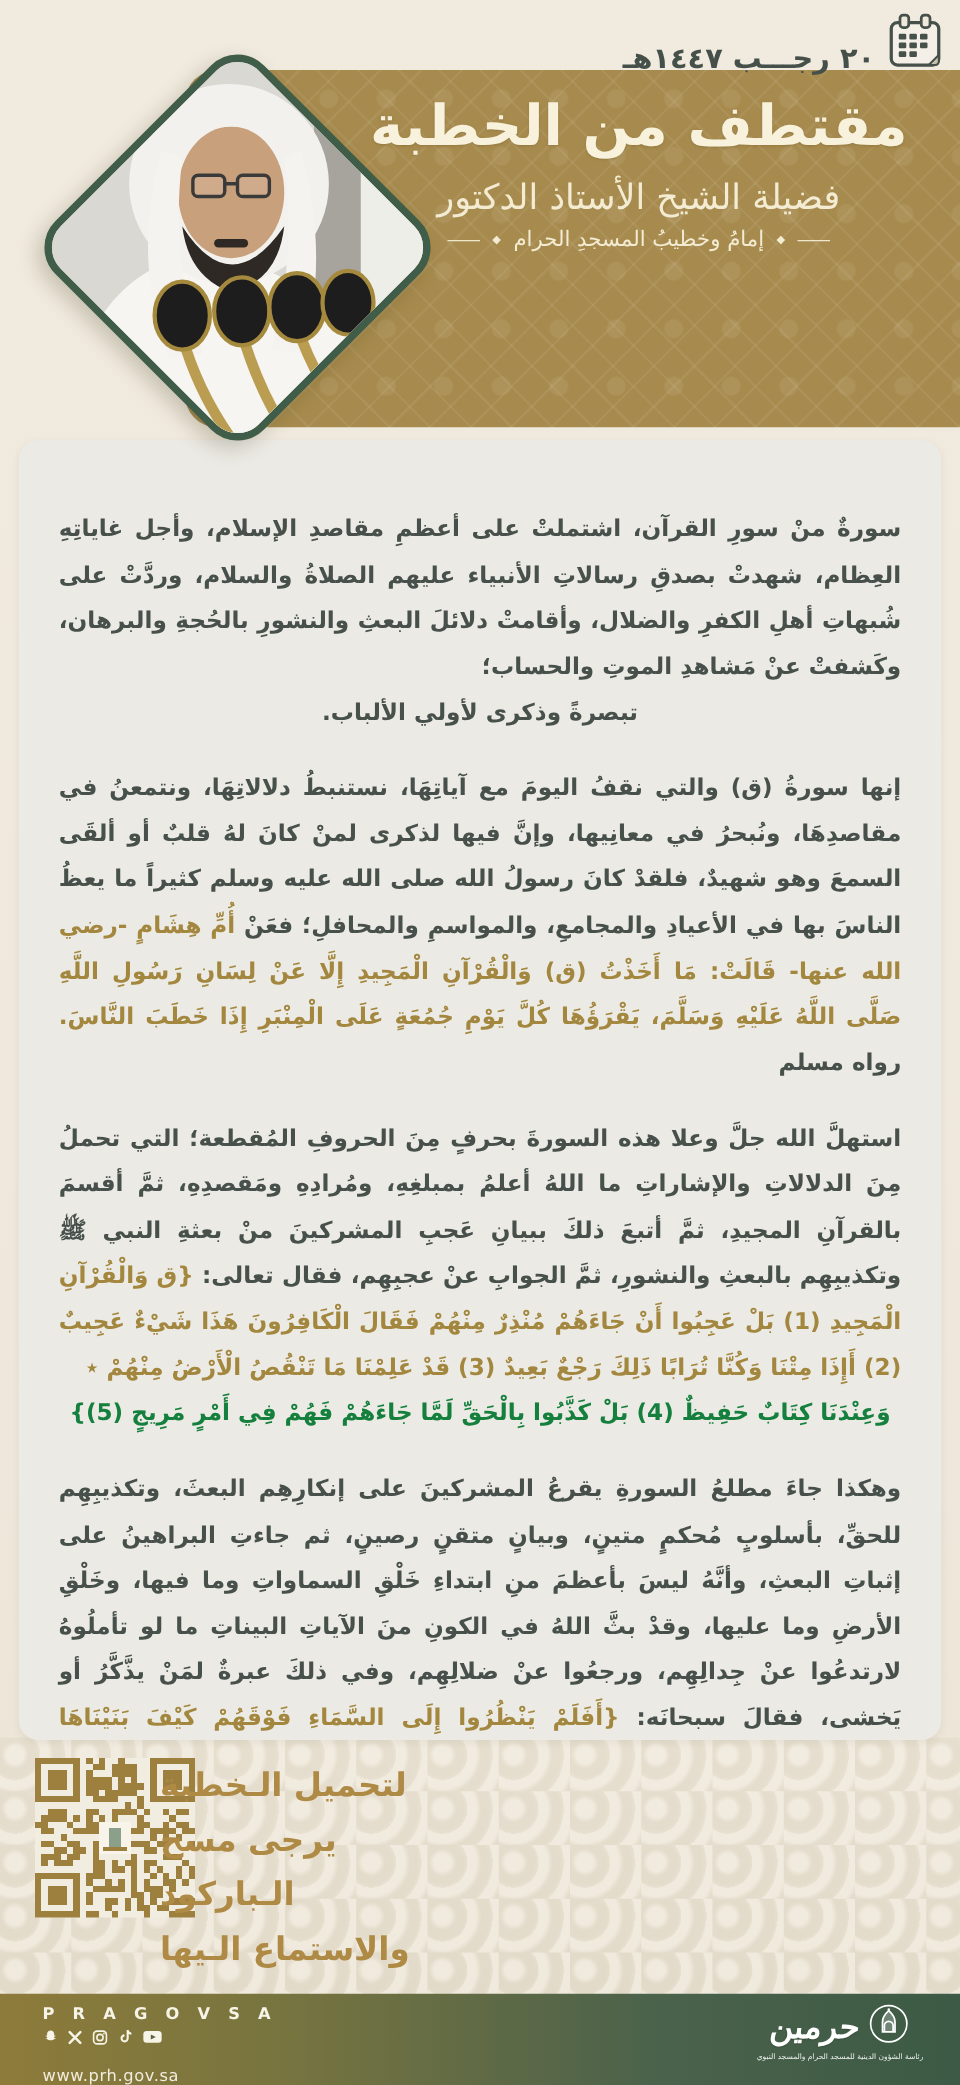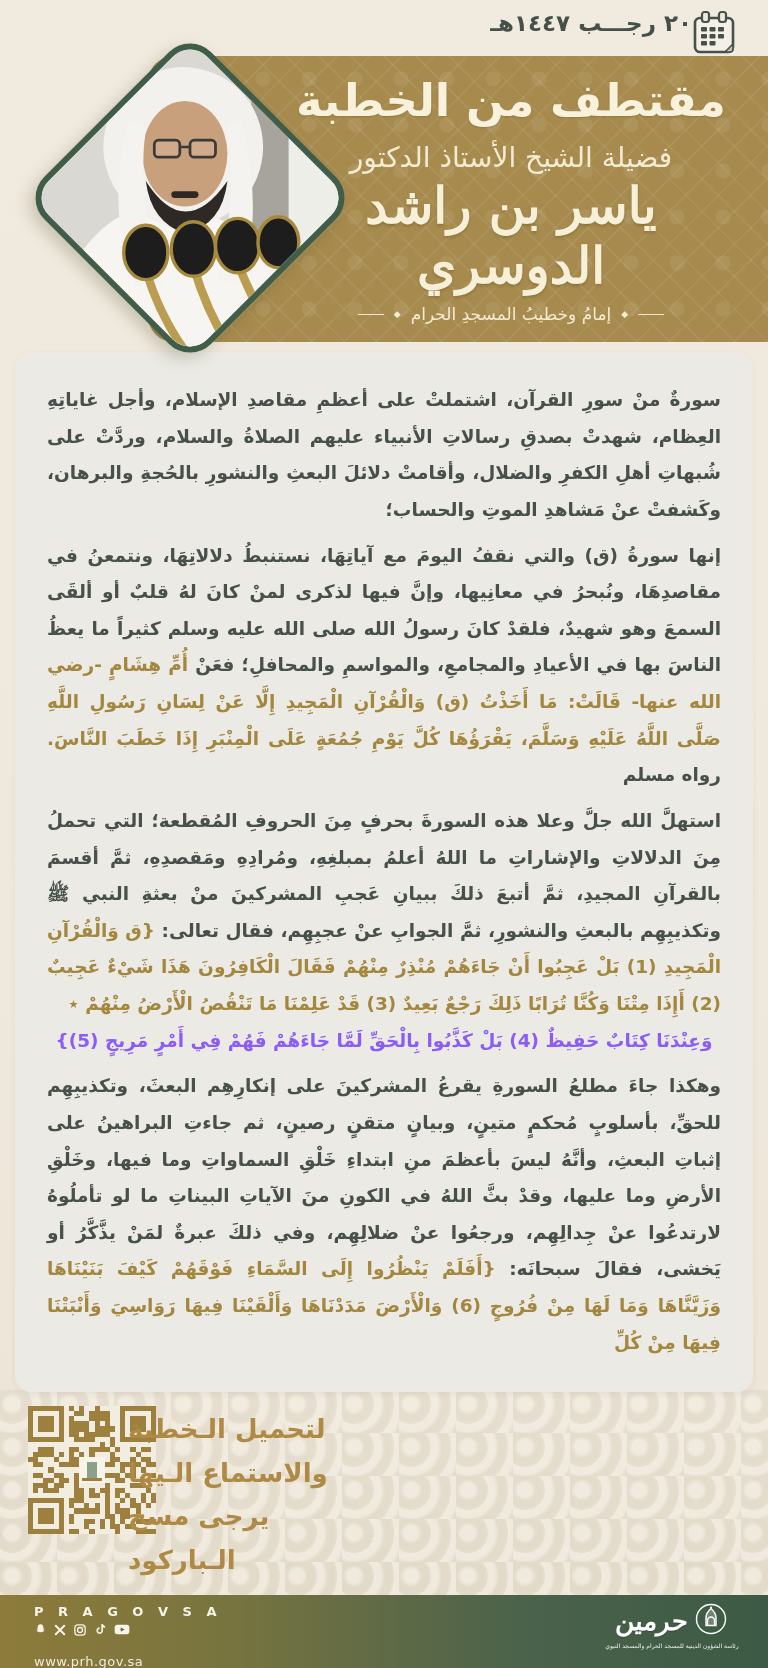--- a/index.html
+++ b/index.html
@@ -1,22 +1,22 @@
 <!DOCTYPE html>
 <html lang="ar"><head>
 <meta charset="utf-8">
 <style>
   * { margin:0; padding:0; box-sizing:border-box; }
   body { background:#d8d2c6; font-family:"DejaVu Sans","Liberation Sans",sans-serif; }
   .page { position:relative; width:768px; height:1668px; margin:0 auto; overflow:hidden;
           background:linear-gradient(180deg,#f1ebdf 0%,#efe8dc 55%,#ebe4d6 100%); }
 
   
-  .date-row { position:absolute; top:10px; right:32px; display:flex; direction:rtl;
-              align-items:flex-start; z-index:5; }
+  .date-row { position:absolute; top:10px; right:14px; display:flex; direction:rtl;
+              align-items:flex-end; gap:10px; z-index:5; }
   .date-text { font-size:23px; font-weight:bold; color:#45504a; letter-spacing:.5px; }
 
   
   .gold-band { position:absolute; top:56px; left:148px; right:0; height:286px; z-index:1;
     background-color:#a78b4e; border-radius:26px 0 0 26px;
     background-image:
       radial-gradient(circle at 23px 23px, rgba(255,255,255,.07) 0 7px, rgba(255,255,255,0) 8px),
       repeating-linear-gradient(45deg, rgba(255,255,255,.055) 0 2px, rgba(255,255,255,0) 2px 23px),
       repeating-linear-gradient(-45deg, rgba(255,255,255,.055) 0 2px, rgba(255,255,255,0) 2px 23px);
     background-size:46px 46px, auto, auto; }
@@ -38,23 +38,23 @@
     transform:rotate(45deg); border:6px solid #3f5d48; border-radius:30px; overflow:hidden;
     background:#d8d7d2; box-shadow:0 8px 16px rgba(60,50,20,.22); }
   .photo-inner { position:absolute; inset:-58px; transform:rotate(-45deg); }
   .photo-inner svg { width:100%; height:100%; }
 
   
   .content-panel { position:absolute; top:352px; left:15px; right:15px; height:1040px; z-index:2;
     background:#ebeae4; border-radius:16px; padding:30px 32px 18px; direction:rtl;
     overflow:hidden; box-shadow:0 2px 6px rgba(80,70,40,.07); }
   .para { font-size:18.5px; line-height:1.98; text-align:justify; color:#47504b;
-          font-weight:600; margin-bottom:9px; }
+          font-weight:600; margin-bottom:9px;margin-top:24px; }
   .seg-g { color:#a3873f; }
-  .seg-gc { display:block; text-align:center; color:#8b5cf6; }
+  .seg-gc { display:block; text-align:center; color:#15803d; }
   .seg-nc { display:block; text-align:center; }
 
   
   .crowd { position:absolute; left:0; right:0; top:1390px; height:206px; z-index:0;
     background:
       repeating-radial-gradient(circle at 12px 14px, rgba(252,249,241,.55) 0 7px, rgba(213,203,185,.28) 11px 17px, rgba(0,0,0,0) 20px),
       linear-gradient(180deg,#e9e2d2,#e4dcca);
     background-size:57px 43px, auto; opacity:.75; }
 
   
@@ -102,21 +102,20 @@
         <path d="M33 42 L41 34 L41 39 Q41 42 38 42 Z" fill="#c9c3b4" stroke="#47514b" stroke-width="1.6"></path>
       </svg>
     </span>
     <span class="date-text">٢٠ رجـــب ١٤٤٧هـ</span>
   </div>
 
   <div class="gold-band">
     <div class="band-content">
       <div class="band-title">مقتطف من الخطبة</div>
       <div class="band-subtitle">فضيلة الشيخ الأستاذ الدكتور</div>
-      <div class="band-name">ياسر بن راشد الدوسري</div>
       <div class="band-role">
         <span class="line"></span>
         <span class="diamond">◆</span>
         <span>إمامُ وخطيبُ المسجدِ الحرام</span>
         <span class="diamond">◆</span>
         <span class="line"></span>
       </div>
     </div>
   </div>
 
@@ -149,21 +148,21 @@
           <ellipse cx="128" cy="128" rx="13" ry="16" fill="#1d1d1d" stroke="#a58a3e" stroke-width="2"></ellipse>
           <ellipse cx="152" cy="126" rx="12" ry="15" fill="#1d1d1d" stroke="#a58a3e" stroke-width="2"></ellipse>
         </g>
       </svg>
     </div>
   </div>
 
   <div class="crowd"></div>
 
   <div class="content-panel">
-      <p class="para"><span class="seg-n">سورةٌ منْ سورِ القرآن، اشتملتْ على أعظمِ مقاصدِ الإسلام، وأجل غاياتِهِ العِظام، شهدتْ بصدقِ رسالاتِ الأنبياء عليهم الصلاةُ والسلام، وردَّتْ على شُبهاتِ أهلِ الكفرِ والضلال، وأقامتْ دلائلَ البعثِ والنشورِ بالحُجةِ والبرهان، وكَشفتْ عنْ مَشاهدِ الموتِ والحساب؛ </span></p>
+      <p class="para"><span class="seg-n">سورةٌ منْ سورِ القرآن، اشتملتْ على أعظمِ مقاصدِ الإسلام، وأجل غاياتِهِ العِظام، شهدتْ بصدقِ رسالاتِ الأنبياء عليهم الصلاةُ والسلام، وردَّتْ على شُبهاتِ أهلِ الكفرِ والضلال، وأقامتْ دلائلَ البعثِ والنشورِ بالحُجةِ والبرهان، وكَشفتْ عنْ مَشاهدِ الموتِ والحساب؛ </span><span class="seg-nc">تبصرةً وذكرى لأولي الألباب. </span></p>
       <p class="para"><span class="seg-n">إنها سورةُ (ق) والتي نقفُ اليومَ مع آياتِهَا، نستنبطُ دلالاتِهَا، ونتمعنُ في مقاصدِهَا، ونُبحرُ في معانِيها، وإنَّ فيها لذكرى لمنْ كانَ لهُ قلبٌ أو ألقَى السمعَ وهو شهيدٌ، فلقدْ كانَ رسولُ الله صلى الله عليه وسلم كثيراً ما يعظُ الناسَ بها في الأعيادِ والمجامعِ، والمواسمِ والمحافلِ؛ فعَنْ </span><span class="seg-g">أُمِّ هِشَامٍ -رضي الله عنها- قَالَتْ: مَا أَخَذْتُ (ق) وَالْقُرْآنِ الْمَجِيدِ إِلَّا عَنْ لِسَانِ رَسُولِ اللَّهِ صَلَّى اللَّهُ عَلَيْهِ وَسَلَّمَ، يَقْرَؤُهَا كُلَّ يَوْمِ جُمُعَةٍ عَلَى الْمِنْبَرِ إِذَا خَطَبَ النَّاسَ. </span><span class="seg-n">رواه مسلم </span></p>
       <p class="para"><span class="seg-n">استهلَّ الله جلَّ وعلا هذه السورةَ بحرفٍ مِنَ الحروفِ المُقطعة؛ التي تحملُ مِنَ الدلالاتِ والإشاراتِ ما اللهُ أعلمُ بمبلغِهِ، ومُرادِهِ ومَقصدِهِ، ثمَّ أقسمَ بالقرآنِ المجيدِ، ثمَّ أتبعَ ذلكَ ببيانِ عَجبِ المشركينَ منْ بعثةِ النبي ﷺ وتكذيبِهِم بالبعثِ والنشورِ، ثمَّ الجوابِ عنْ عجبِهِم، فقال تعالى: </span><span class="seg-g">{ق وَالْقُرْآنِ الْمَجِيدِ (1) بَلْ عَجِبُوا أَنْ جَاءَهُمْ مُنْذِرٌ مِنْهُمْ فَقَالَ الْكَافِرُونَ هَذَا شَيْءٌ عَجِيبٌ (2) أَإِذَا مِتْنَا وَكُنَّا تُرَابًا ذَلِكَ رَجْعٌ بَعِيدٌ (3) قَدْ عَلِمْنَا مَا تَنْقُصُ الْأَرْضُ مِنْهُمْ ٭ </span><span class="seg-gc">وَعِنْدَنَا كِتَابٌ حَفِيظٌ (4) بَلْ كَذَّبُوا بِالْحَقِّ لَمَّا جَاءَهُمْ فَهُمْ فِي أَمْرٍ مَرِيجٍ (5)} </span></p>
       <p class="para"><span class="seg-n">وهكذا جاءَ مطلعُ السورةِ يقرعُ المشركينَ على إنكارِهِم البعثَ، وتكذيبِهِم للحقِّ، بأسلوبٍ مُحكمٍ متينٍ، وبيانٍ متقنٍ رصينٍ، ثم جاءتِ البراهينُ على إثباتِ البعثِ، وأنَّهُ ليسَ بأعظمَ منِ ابتداءِ خَلْقِ السماواتِ وما فيها، وخَلْقِ الأرضِ وما عليها، وقدْ بثَّ اللهُ في الكونِ منَ الآياتِ البيناتِ ما لو تأملُوهُ لارتدعُوا عنْ جِدالِهِم، ورجعُوا عنْ ضلالِهِم، وفي ذلكَ عبرةٌ لمَنْ يذَّكَّرُ أو يَخشى، فقالَ سبحانَه: </span><span class="seg-g">{أَفَلَمْ يَنْظُرُوا إِلَى السَّمَاءِ فَوْقَهُمْ كَيْفَ بَنَيْنَاهَا وَزَيَّنَّاهَا وَمَا لَهَا مِنْ فُرُوجٍ (6) وَالْأَرْضَ مَدَدْنَاهَا وَأَلْقَيْنَا فِيهَا رَوَاسِيَ وَأَنْبَتْنَا فِيهَا مِنْ كُلِّ </span></p>
     </div>
 
   <div class="qr-box">
     <svg id="qr-svg" width="128" height="128" viewBox="0 0 25 25" shape-rendering="crispEdges">
         <rect x="0" y="0" width="25" height="25" fill="#f2ede1"></rect>
         <rect x="8" y="0" width="1" height="1" fill="#9d7f3e"></rect>
         <rect x="10" y="0" width="1" height="1" fill="#9d7f3e"></rect>
@@ -371,22 +370,22 @@
         <rect x="0" y="18" width="7" height="7" fill="#9d7f3e"></rect>
         <rect x="1" y="19" width="5" height="5" fill="#f2ede1"></rect>
         <rect x="2" y="20" width="3" height="3" fill="#9d7f3e"></rect>
         <rect x="10" y="10" width="5" height="5" fill="#f8f4ea"></rect>
         <rect x="11.5" y="11" width="2" height="3.2" fill="#8aa08b"></rect>
         <rect x="10.6" y="14" width="3.8" height="0.6" fill="#9d7f3e"></rect>
       </svg>
   </div>
   <div class="download-text">
     <div>لتحميل الـخطبة</div>
+    <div>يرجى مسح الـباركود</div>
     <div>والاستماع الـيها</div>
-    <div>يرجى مسح الـباركود</div>
   </div>
 
   <div class="footer">
     <div class="footer-left">
       <div class="brand">P R A G O V S A</div>
       <div class="social-row">
         <span>
           <svg width="13" height="13" viewBox="0 0 24 24" fill="#f6f3e7">
             <path d="M12 2.5c3.1 0 5.2 2.2 5.2 5.3 0 .9 0 1.8.1 2.5.5 0 1.3-.4 1.8.1.3.3-.1.8-.8 1.2-.6.3-1.4.6-1.2 1.3.3.9 1.7 1.2 2.7 1.3-.2.7-1.7 1.3-3.3 1.5-.2.7-1.7 1.3-4.5 1.3s-4.3-.6-4.5-1.3c-1.6-.2-3.1-.8-3.3-1.5 1-.1 2.4-.4 2.7-1.3.2-.7-.6-1-1.2-1.3-.7-.4-1.1-.9-.8-1.2.5-.5 1.3-.1 1.8-.1.1-.7.1-1.6.1-2.5C6.8 4.7 8.9 2.5 12 2.5z"></path>
           </svg>

